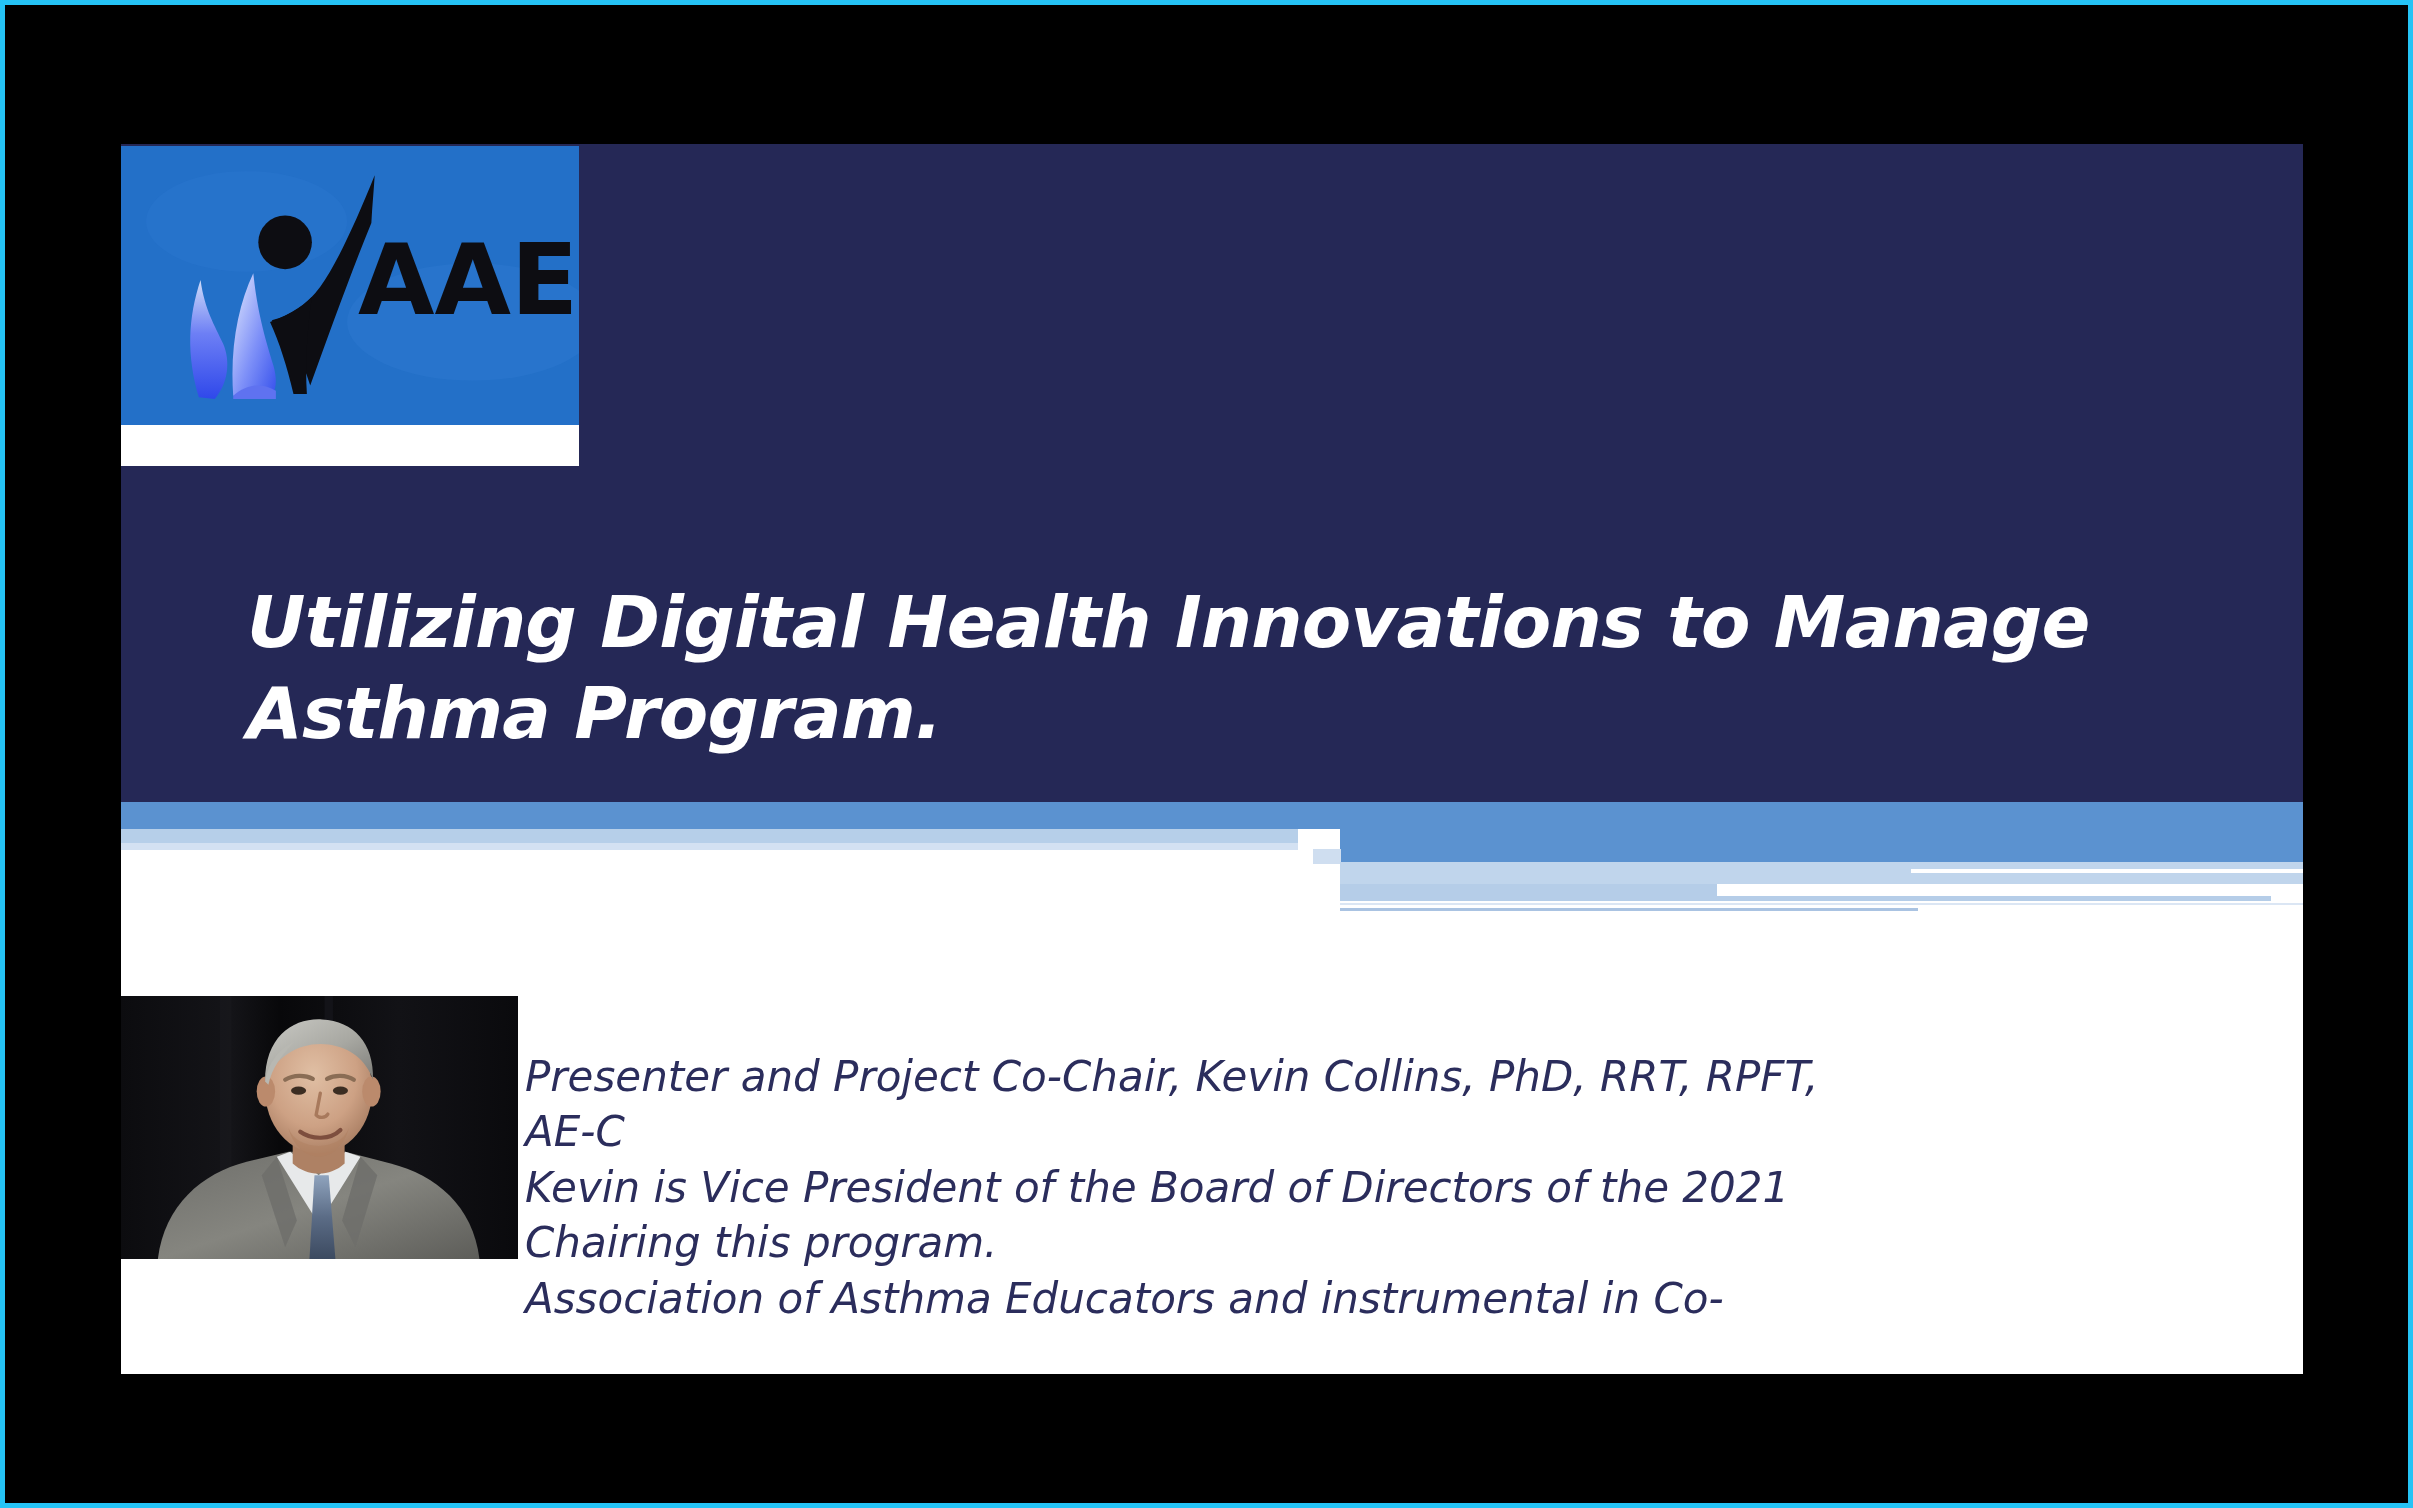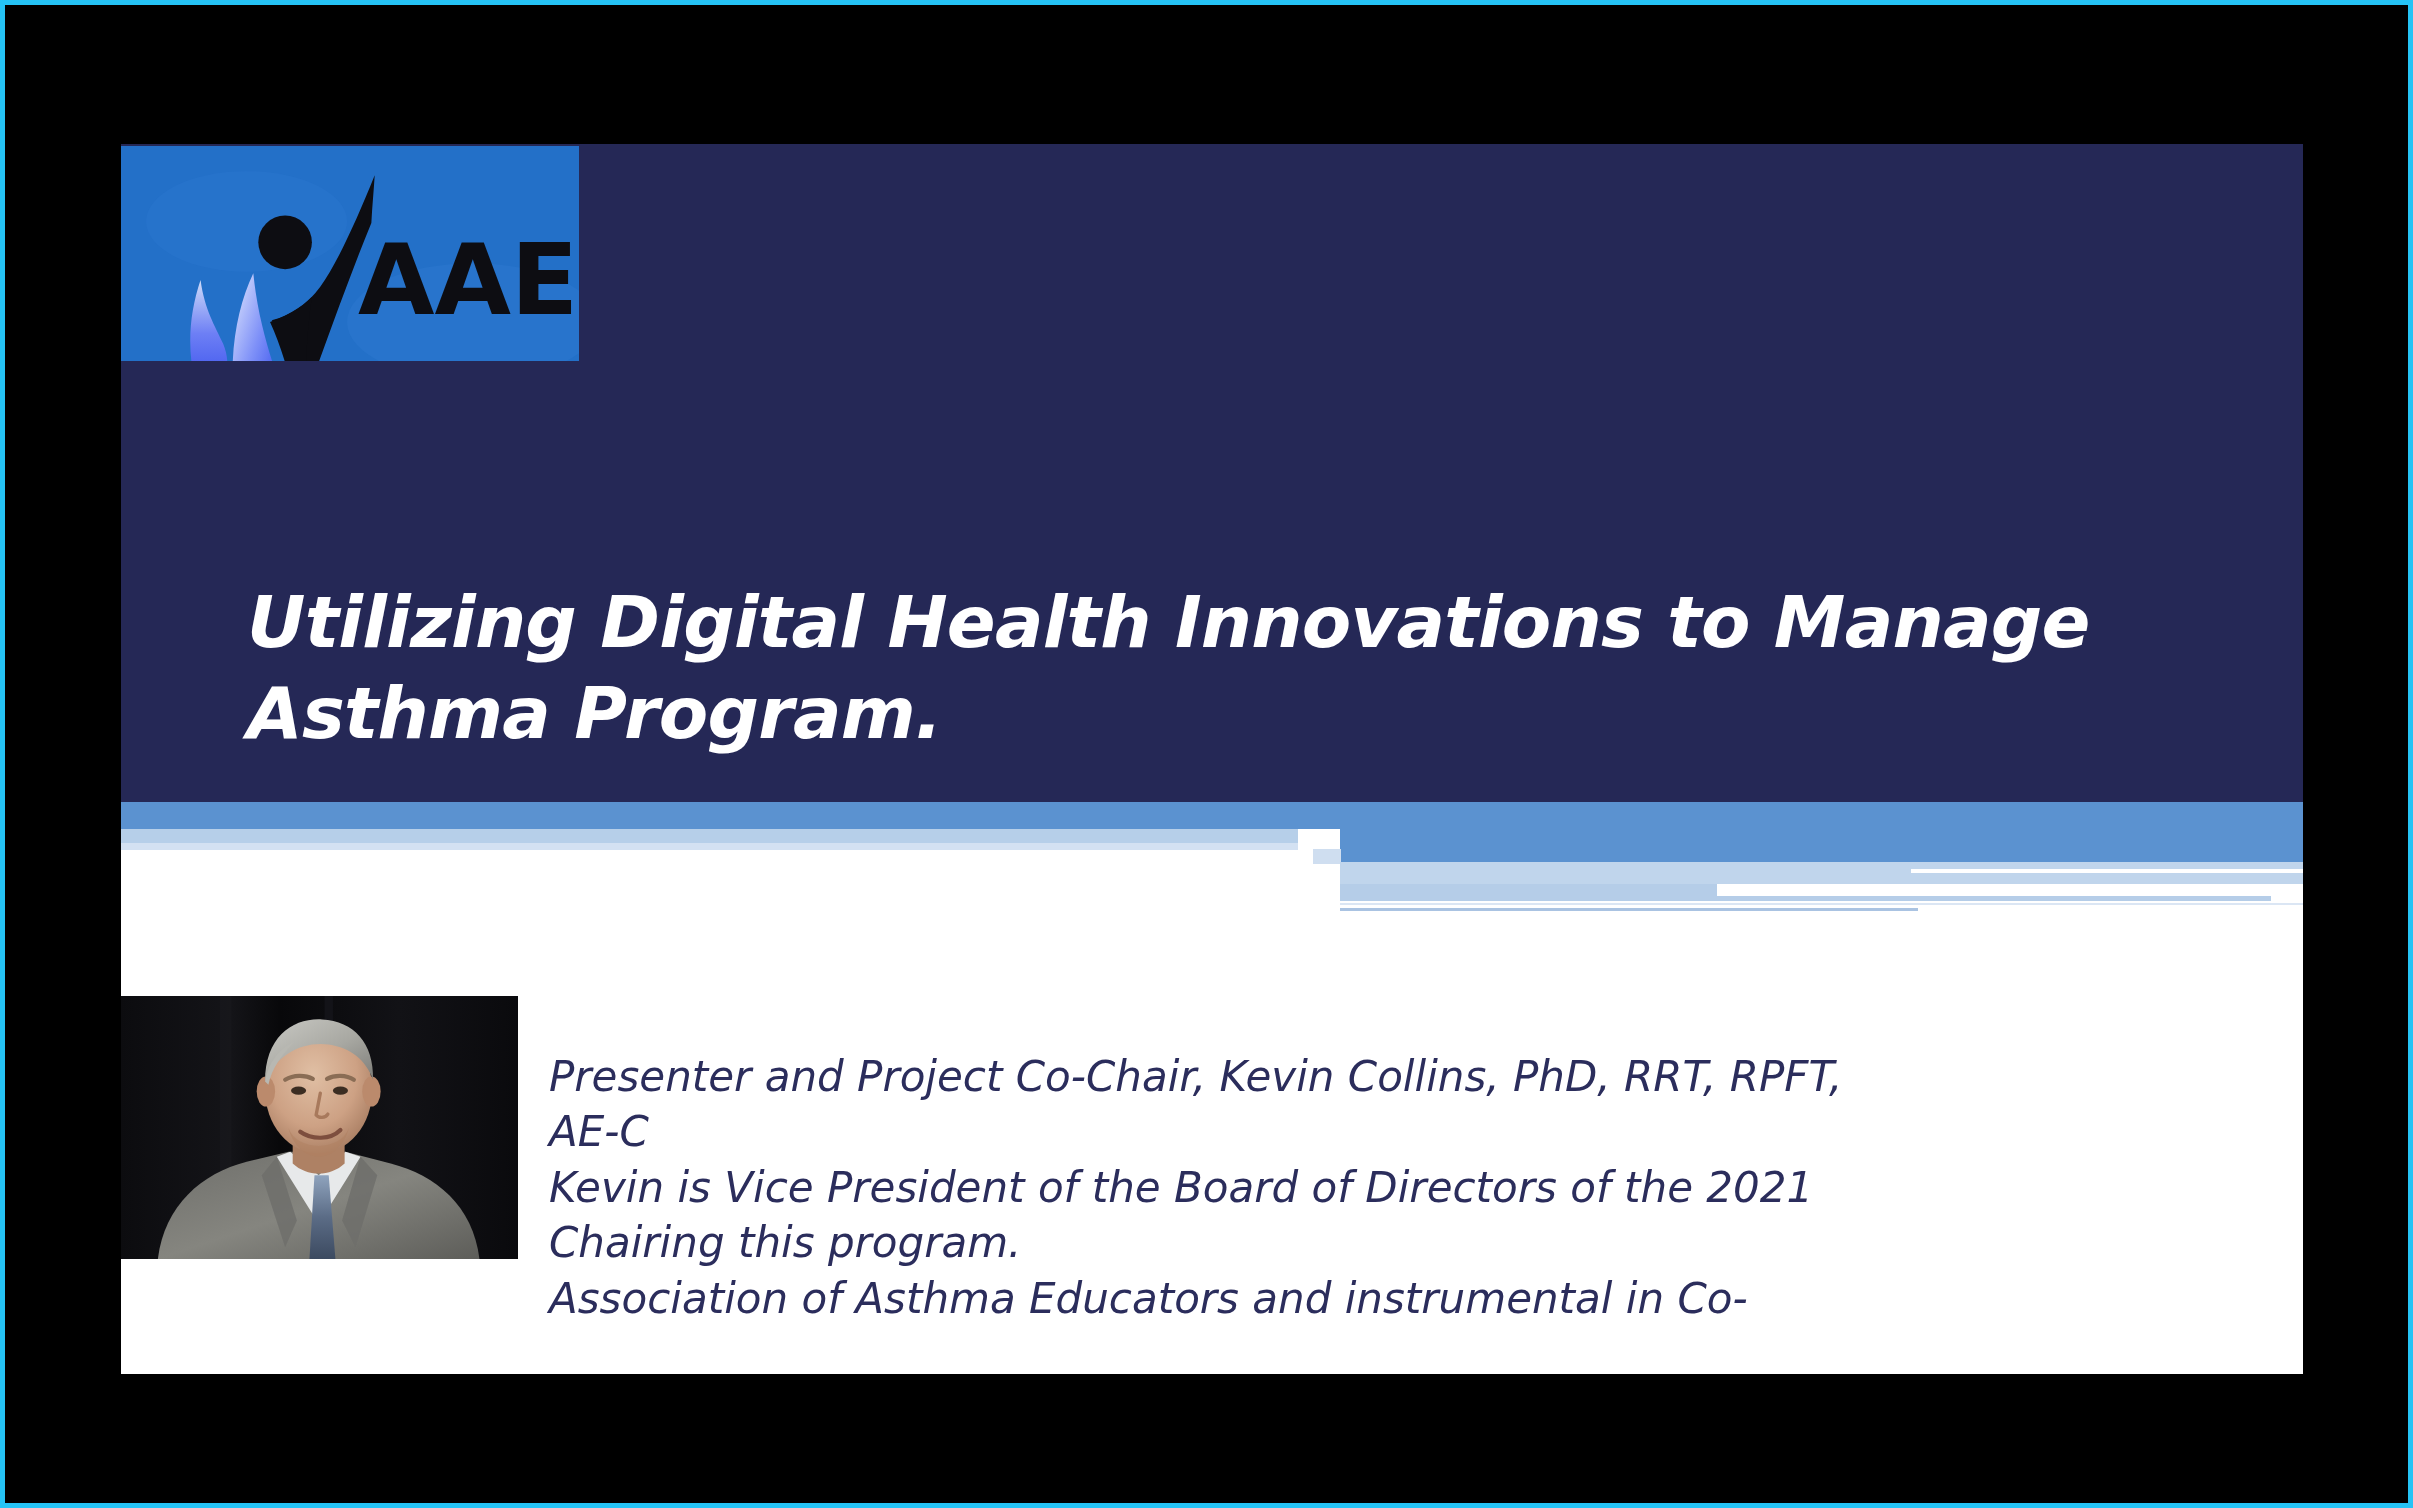--- a/index.html
+++ b/index.html
@@ -45,22 +45,22 @@
     height: 658px;
     background: #252856;
   }
 
   
   .logo-block {
     position: absolute;
     left: 0px;
     top: 1.7px;
     width: 458px;
-    height: 215px;
-    background: #84cc16;
+    height: 320px;
+    background: #ffffff;
     overflow: hidden;
   }
   .logo-svg {
     position: absolute;
     left: 0; top: 0;
     width: 458px;
     height: 279px;
     display: block;
   }
 
@@ -179,21 +179,21 @@
   .photo-svg {
     position: absolute;
     left: 0; top: 0;
     width: 397px; height: 263px;
     display: block;
   }
 
   
   .body-text {
     position: absolute;
-    left: 428px;
+    left: 404px;
     top: 141px;
     width: 1617px;
     color: #2b2d5c;
     font-family: "DejaVu Sans", sans-serif;
     font-size: 42px;
     font-style: italic;
     font-weight: 400;
     line-height: 1.30;
   }
   .body-text p {

